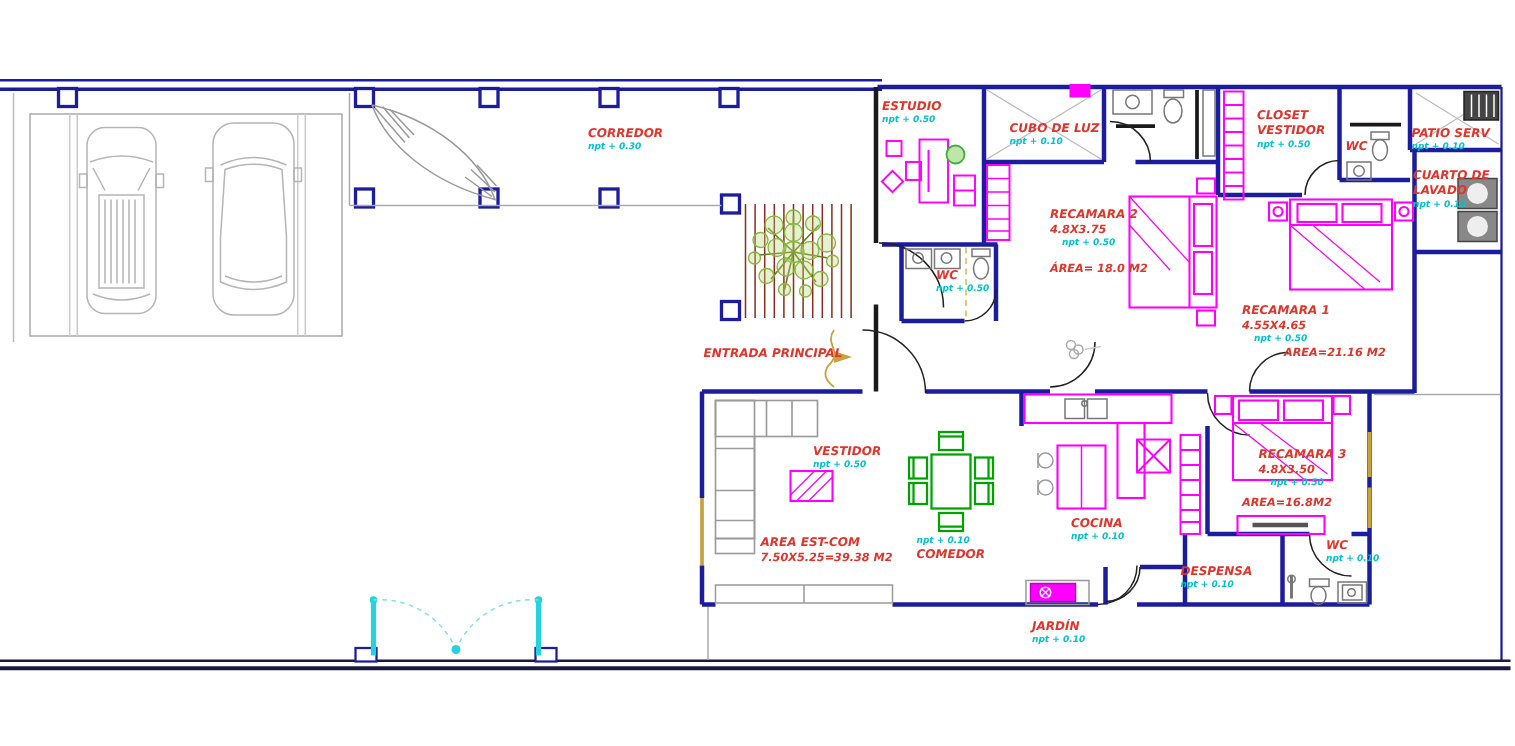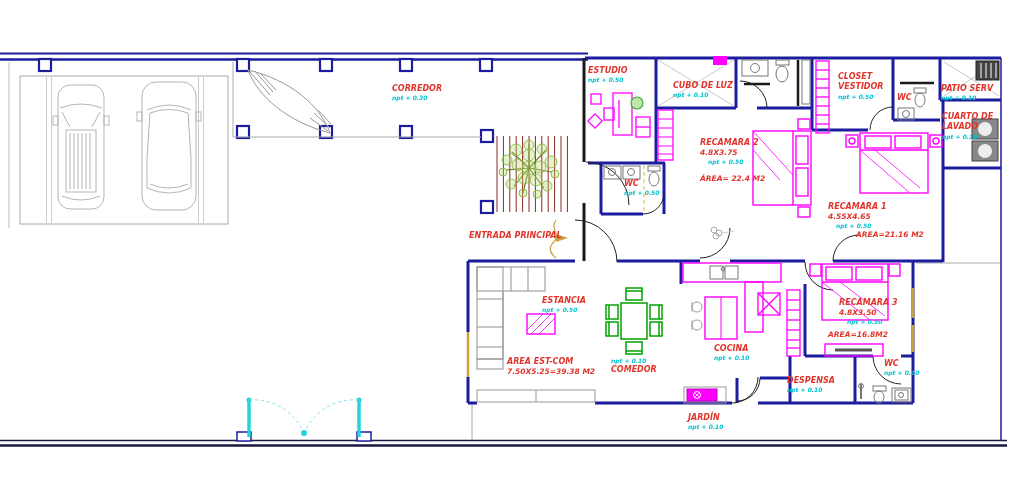--- a/index.html
+++ b/index.html
@@ -422,21 +422,21 @@
     <div class="nm">WC</div>
     <div class="npt">npt + 0.50</div>
   </div>
 
   <div class="lbl left" style="left:700px;top:138px">
     <div class="nm">RECAMARA 2</div>
     <div class="dims">4.8X3.75</div>
     <div class="npt" style="padding-left:8px">npt + 0.50</div>
   </div>
   <div class="lbl left" style="left:700px;top:174px">
-    <div class="area">ÁREA= 22.4 M2</div>
+    <div class="area">ÁREA= 18.0 M2</div>
   </div>
 
   <div class="lbl left" style="left:838px;top:72px;width:46px">
     <div class="wrap">CLOSET VESTIDOR</div>
     <div class="npt">npt + 0.50</div>
   </div>
 
   <div class="lbl left" style="left:897px;top:93px">
     <div class="nm">WC</div>
   </div>
@@ -458,21 +458,21 @@
   </div>
   <div class="lbl left" style="left:856px;top:230px">
     <div class="area">AREA=21.16 M2</div>
   </div>
 
   <div class="lbl left" style="left:469px;top:231px">
     <div class="nm">ENTRADA PRINCIPAL</div>
   </div>
 
   <div class="lbl" style="left:542px;top:296px;width:52px">
-    <div class="nm">ESTANCIA</div>
+    <div class="nm">VESTIDOR</div>
     <div class="npt">npt + 0.50</div>
   </div>
 
   <div class="lbl left" style="left:507px;top:357px">
     <div class="nm">AREA EST-COM</div>
     <div class="dims">7.50X5.25=39.38 M2</div>
   </div>
 
   <div class="lbl" style="left:611px;top:357px;width:48px">
     <div class="npt">npt + 0.10</div>

